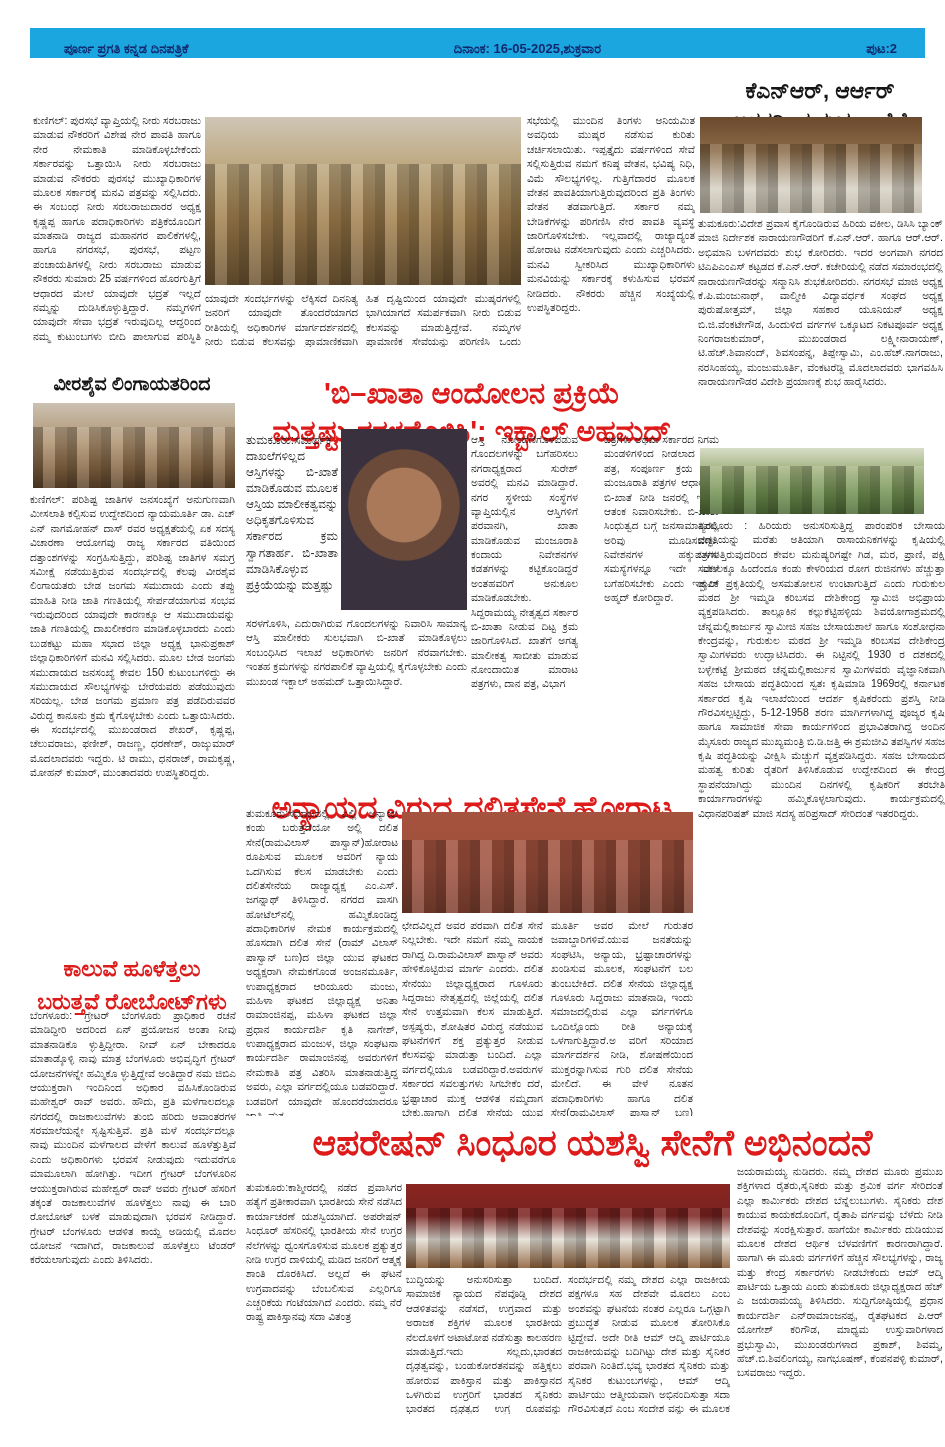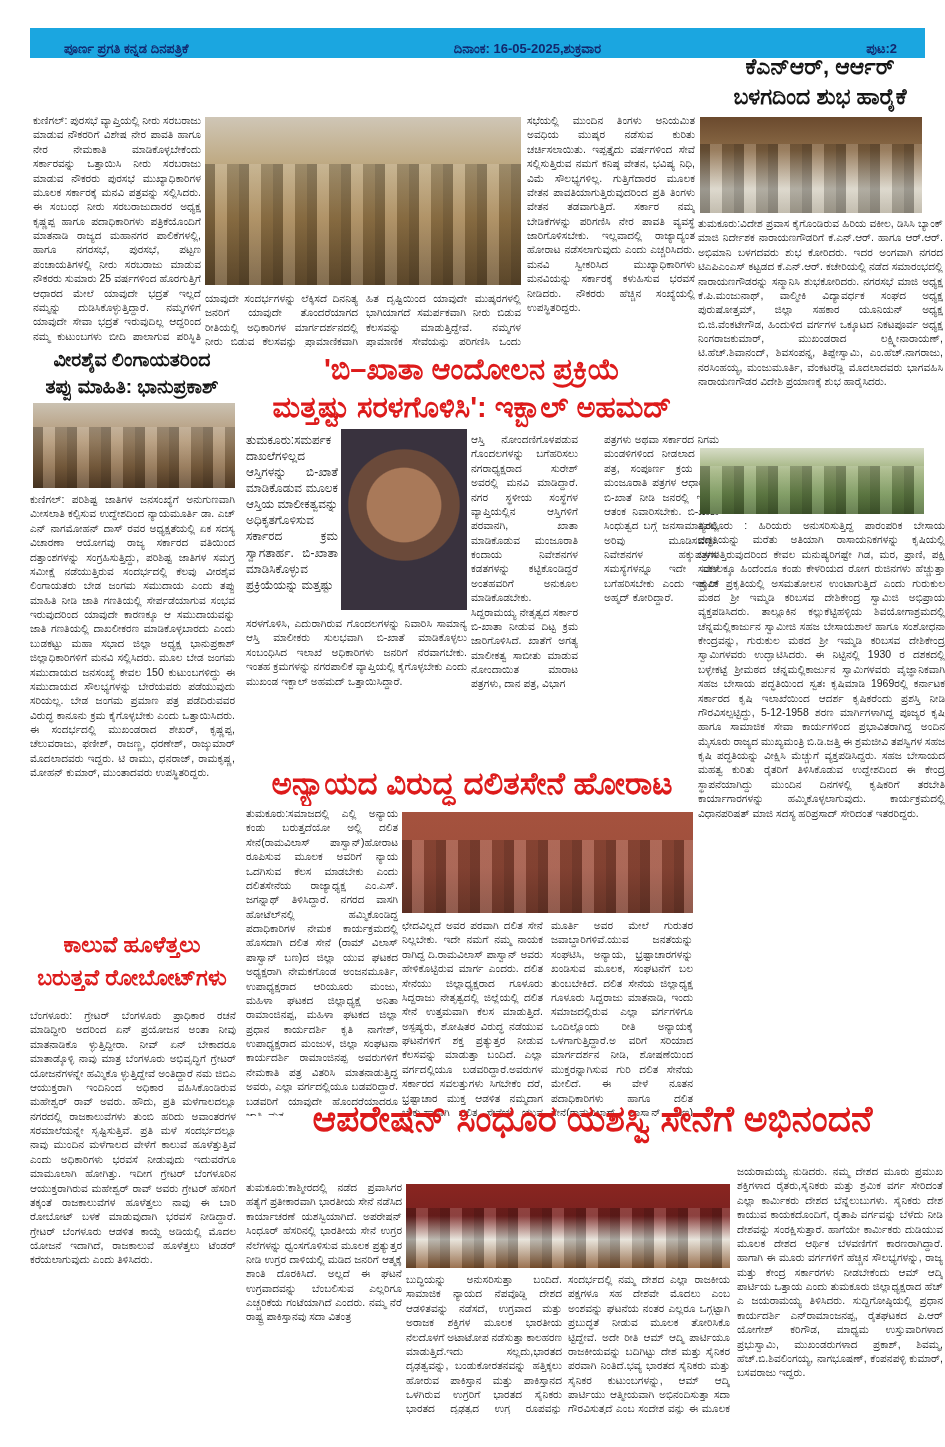--- a/index.html
+++ b/index.html
@@ -7,21 +7,21 @@
         font-family:"Liberation Sans",sans-serif;overflow:hidden;}
   .abs{position:absolute;}
   
   #mast{left:30px;top:28px;width:895px;height:30px;background:#1ba6e0;
         display:flex;align-items:center;justify-content:space-between;
         padding:12px 28px 0 34px;box-sizing:border-box;}
   #mast span{font-size:13px;font-weight:bold;color:#12286e;white-space:nowrap;}
   
   .hl-red{color:#dd1b1b;font-weight:800;}
   .hl-black{color:#151515;font-weight:800;}
-  .hl-center{text-align:center;}
+  .hl-center{text-align:center;margin-top:24px;}
   .nowrap{white-space:nowrap;overflow:hidden;}
   
   .col{position:absolute;text-align:justify;font-size:10.5px;line-height:1.37;
        color:#1c1c1c;overflow:hidden;word-break:break-word;}
   .col-sm{font-size:12px;line-height:1.34;}
   
   .photo{position:absolute;overflow:hidden;}
   .ppl{position:absolute;left:0;right:0;bottom:0;top:28%;
        background:repeating-linear-gradient(90deg,rgba(0,0,0,.28) 0 10px,rgba(255,255,255,.14) 10px 22px,rgba(0,0,0,.18) 22px 34px);}
   .photo-workers{background:linear-gradient(180deg,#cfc6b6 0%,#bda77e 30%,#a4824f 60%,#6e5533 100%);}

